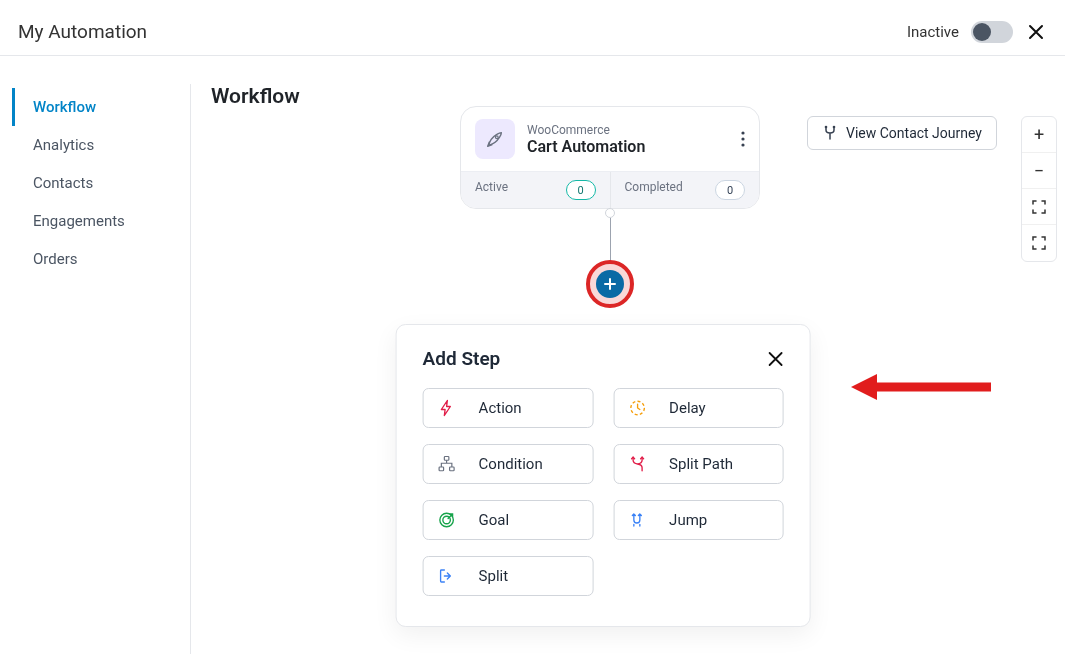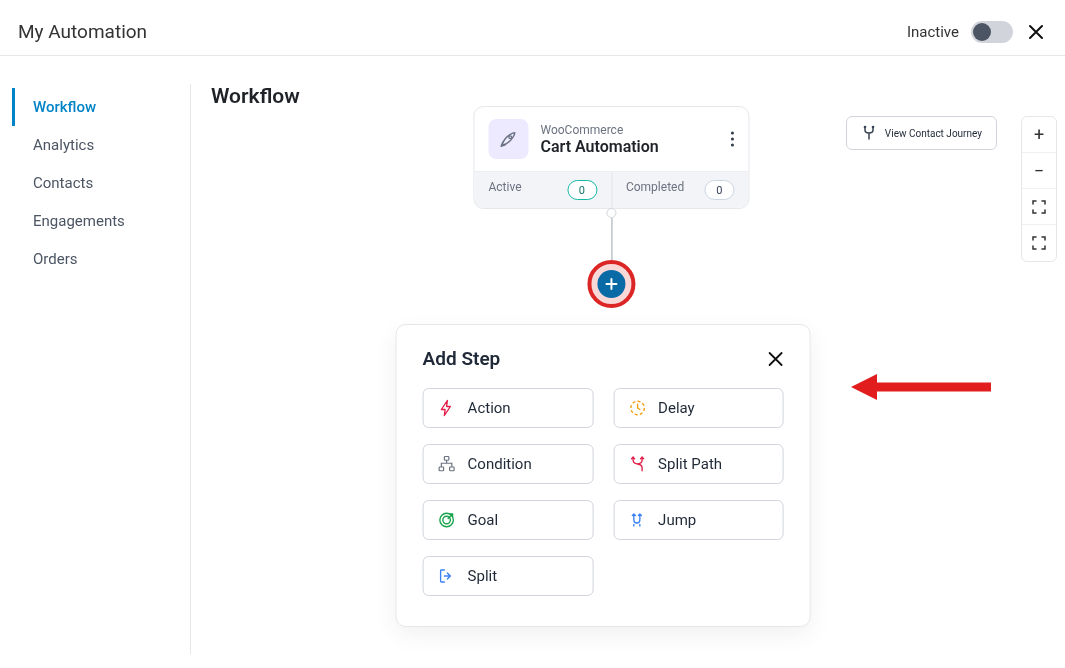--- a/index.html
+++ b/index.html
@@ -15,27 +15,27 @@
 
 .main { display: flex; height: calc(100% - 62px); }
 .sidebar { width: 190px; padding: 32px 0 0 12px; border-left: 3px solid transparent; }
 .sidebar .item { padding: 10px 18px; font-size: 15px; color: #4b5563; cursor: pointer; border-left: 3px solid transparent; margin-left: -3px; }
 .sidebar .item.active { color: #0284c7; border-left: 3px solid #0284c7; font-weight: 500; }
 .sidebar-sep { width: 1px; background: #e5e7eb; margin-top: 28px; margin-bottom: 8px; }
 
 .canvas { flex: 1; position: relative; padding: 28px 20px; }
 .canvas h2 { font-size: 21px; font-weight: 600; margin-bottom: 18px; color: #1f2328; }
 
-.vcj-btn { position: absolute; top: 60px; right: 68px; display: flex; align-items: center; gap: 8px; border: 1px solid #d1d5db; border-radius: 6px; padding: 8px 14px; font-size: 10px; background: #fff; cursor: pointer; }
+.vcj-btn { position: absolute; top: 60px; right: 68px; display: flex; align-items: center; gap: 8px; border: 1px solid #d1d5db; border-radius: 6px; padding: 8px 14px; font-size: 14px; background: #fff; cursor: pointer; }
 .tools { position: absolute; top: 60px; right: 8px; width: 36px; border: 1px solid #e5e7eb; border-radius: 6px; background: #fff; display: flex; flex-direction: column; }
 .tools .tb { height: 36px; display: flex; align-items: center; justify-content: center; cursor: pointer; font-size: 18px; color: #333; border-bottom: 1px solid #f0f0f0; }
 .tools .tb:last-child { border-bottom: none; }
 
 .flow { position: absolute; left: 50%; top: 50px; transform: translateX(-56%); display: flex; flex-direction: column; align-items: center; }
-.node { width: 276px; border: 1px solid #e5e7eb; border-radius: 10px; background: #fff; overflow: hidden; }
+.node { width: 300px; border: 1px solid #e5e7eb; border-radius: 16px; background: #fff; overflow: hidden; }
 .node .top { display: flex; align-items: center; padding: 12px 14px; gap: 12px; }
 .node .iconbox { width: 40px; height: 40px; border-radius: 8px; background: #ede9fe; display: flex; align-items: center; justify-content: center; }
 .node .meta .cat { font-size: 12px; color: #6b7280; }
 .node .meta .name { font-size: 16px; font-weight: 600; color: #1f2328; }
 .node .dots { margin-left: auto; cursor: pointer; color: #374151; }
 .node .stats { display: flex; background: #f3f4f8; border-top: 1px solid #eceef3; }
 .node .stats .cell { flex: 1; display: flex; align-items: flex-start; justify-content: space-between; padding: 8px 14px; font-size: 12px; color: #6b7280; }
 .node .stats .cell + .cell { border-left: 1px solid #e5e7eb; }
 .pill { min-width: 30px; height: 20px; border-radius: 10px; border: 1px solid #cbd5e1; display: flex; align-items: center; justify-content: center; font-size: 11px; background: #fff; color: #334155; padding: 0 6px; }
 .pill.teal { border-color: #14b8a6; color: #0f766e; }
@@ -44,21 +44,21 @@
 .connector-line { width: 1px; height: 46px; background: #9ca3af; }
 
 .plus-hl { position: relative; width: 48px; height: 48px; border-radius: 50%; background: rgba(220,38,38,0.18); border: 4px solid #dc2626; display: flex; align-items: center; justify-content: center; margin-top: -4px; }
 .plus-btn { width: 28px; height: 28px; border-radius: 50%; background: #0a6aa5; display: flex; align-items: center; justify-content: center; cursor: pointer; color: #fff; }
 
 .popup { position: absolute; left: 50%; top: 232px; transform: translateX(-56%); width: 415px; border: 1px solid #e5e7eb; border-radius: 10px; background: #fff; box-shadow: 0 8px 24px rgba(0,0,0,0.06); padding: 22px 26px 30px; margin-top: 36px; }
 .popup .hdr { display: flex; align-items: center; justify-content: space-between; margin-bottom: 18px; }
 .popup .hdr h3 { font-size: 19px; font-weight: 600; }
 .popup .hdr .pc { cursor: pointer; }
 .step-grid { display: grid; grid-template-columns: 1fr 1fr; gap: 16px 20px; }
-.step-btn { display: flex; align-items: center; gap: 12px; border: 1px solid #d1d5db; border-radius: 6px; padding: 10px 14px; font-size: 15px; cursor: pointer; background: #fff; }
+.step-btn { display: flex; align-items: center; gap: 23px; border: 1px solid #d1d5db; border-radius: 6px; padding: 10px 14px; font-size: 15px; cursor: pointer; background: #fff; }
 .step-btn svg { flex-shrink: 0; }
 
 .arrow { position: absolute; left: 660px; top: 316px; pointer-events: none; }
 
 svg { display: block; }
 </style>
 </head>
 <body>
 
 <div class="topbar">

